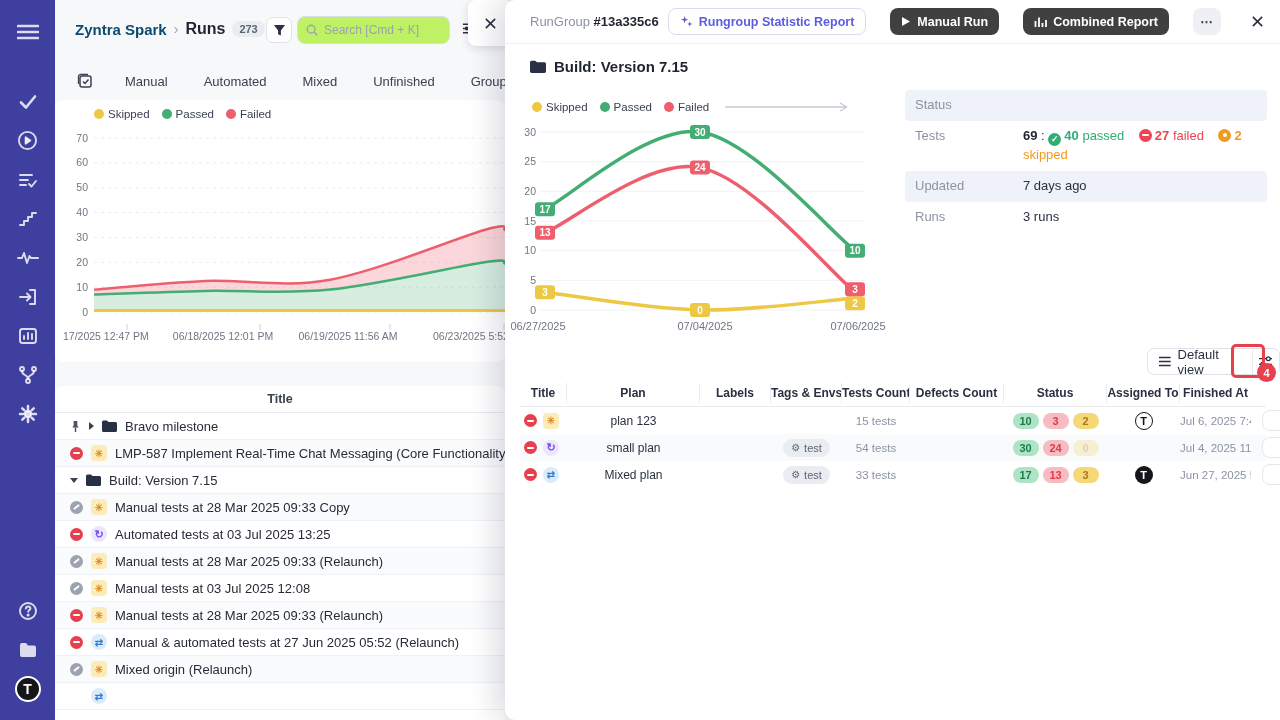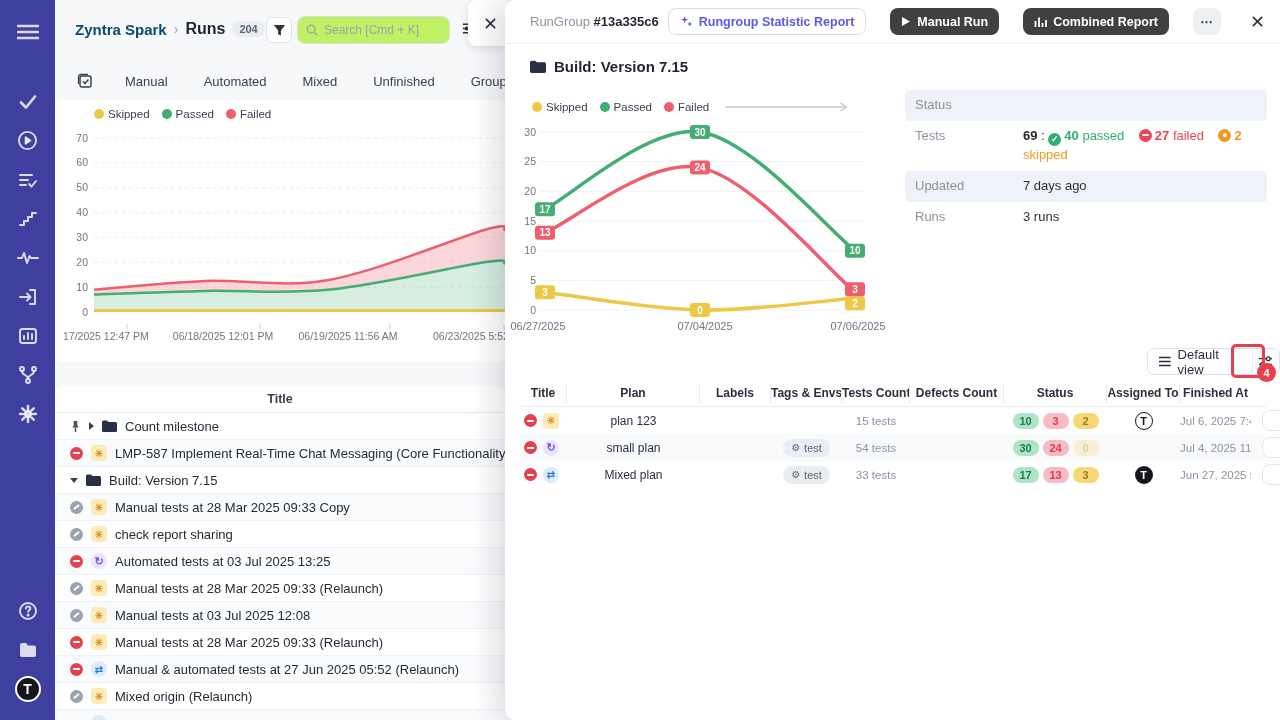--- a/index.html
+++ b/index.html
@@ -233,21 +233,21 @@
     </div>
   </nav>
 
   <div class="main">
 
     <div class="topbar">
       <div class="crumb">
         <span class="proj">Zyntra Spark</span>
         <span class="sep">›</span>
         <span class="page">Runs</span>
-        <span class="count-badge">204</span>
+        <span class="count-badge">273</span>
       </div>
       <div class="filter-btn">
         <svg width="13" height="13" viewBox="0 0 14 14">
             <path d="M1 1h12L8.5 7v5.5L5.5 11V7z" fill="#2a3040"></path>
           </svg>
       </div>
       <div class="search-box">
         <svg width="12" height="12" viewBox="0 0 14 14">
             <circle cx="6" cy="6" r="4.5" fill="none" stroke="#9aa2b1" stroke-width="1.6"></circle>
             <path d="M9.5 9.5L13 13" stroke="#9aa2b1" stroke-width="1.6"></path>
@@ -331,46 +331,41 @@
 
       <div class="rt-row">
         <svg width="11" height="13" viewBox="0 0 12 14">
             <path d="M4 1h4v5l1.5 2h-7L4 6z" fill="#4a5160"></path>
             <path d="M6 8v5" stroke="#4a5160" stroke-width="1.6"></path>
           </svg>
         <span class="caret-r"></span>
         <svg width="15" height="12" viewBox="0 0 15 12">
             <path d="M0 2a1.5 1.5 0 011.5-1.5h3.4L6.5 2h7A1.5 1.5 0 0115 3.5v7A1.5 1.5 0 0113.5 12h-12A1.5 1.5 0 010 10.5z" fill="#283044"></path>
           </svg>
-        <span class="title" style="font-weight:500">Count milestone</span>
+        <span class="title" style="font-weight:500">Bravo milestone</span>
       </div>
 
       <div class="rt-row">
         <span class="st" data-variant="failed"></span>
         <span class="og" data-variant="manual"></span>
         <span class="title">LMP-587 Implement Real-Time Chat Messaging (Core Functionality)</span>
       </div>
 
       <div class="rt-row" style="background:#fff">
         <span class="caret-d"></span>
         <svg width="15" height="12" viewBox="0 0 15 12">
             <path d="M0 2a1.5 1.5 0 011.5-1.5h3.4L6.5 2h7A1.5 1.5 0 0115 3.5v7A1.5 1.5 0 0113.5 12h-12A1.5 1.5 0 010 10.5z" fill="#283044"></path>
           </svg>
         <span class="title" style="font-weight:500">Build: Version 7.15</span>
       </div>
 
       <div class="rt-row">
         <span class="st" data-variant="stopped"></span>
         <span class="og" data-variant="manual"></span>
         <span class="title">Manual tests at 28 Mar 2025 09:33 Copy</span>
-      </div>
-      <div class="rt-row">
-        <span class="st" data-variant="stopped"></span>
-        <span class="og" data-variant="manual"></span>
-        <span class="title">check report sharing</span>
       </div>
       <div class="rt-row">
         <span class="st" data-variant="failed"></span>
         <span class="og" data-variant="automated"></span>
         <span class="title">Automated tests at 03 Jul 2025 13:25</span>
       </div>
       <div class="rt-row">
         <span class="st" data-variant="stopped"></span>
         <span class="og" data-variant="manual"></span>
         <span class="title">Manual tests at 28 Mar 2025 09:33 (Relaunch)</span>

